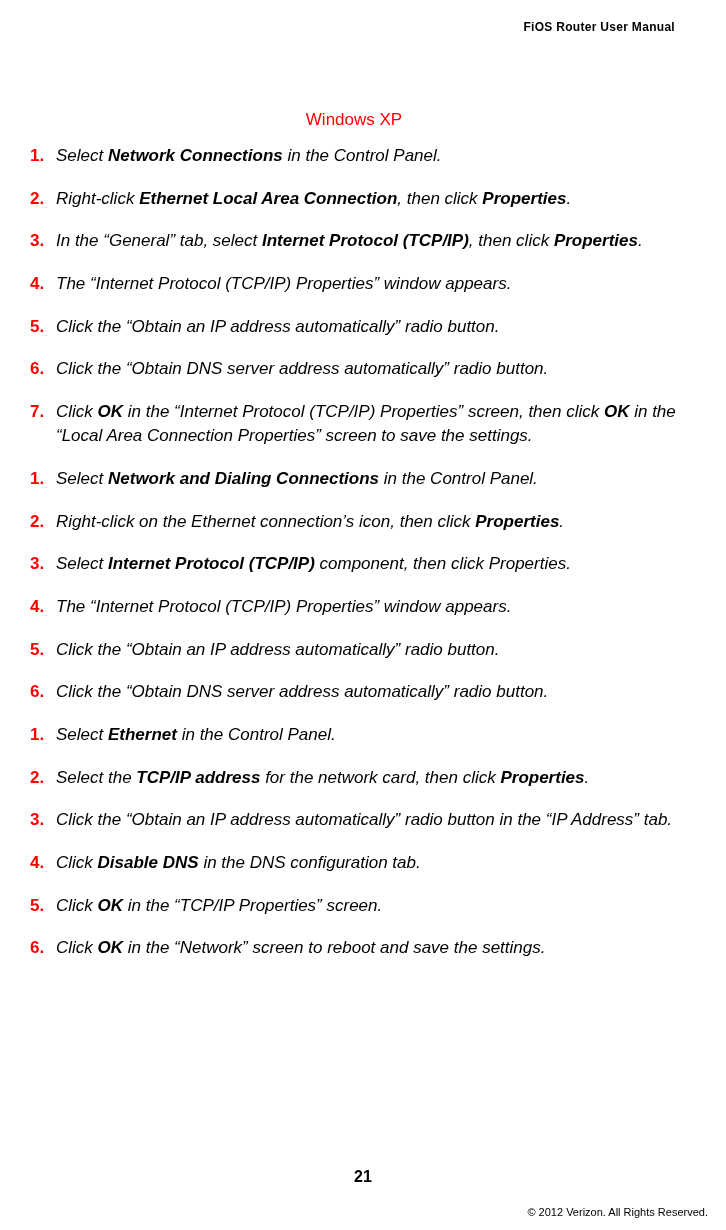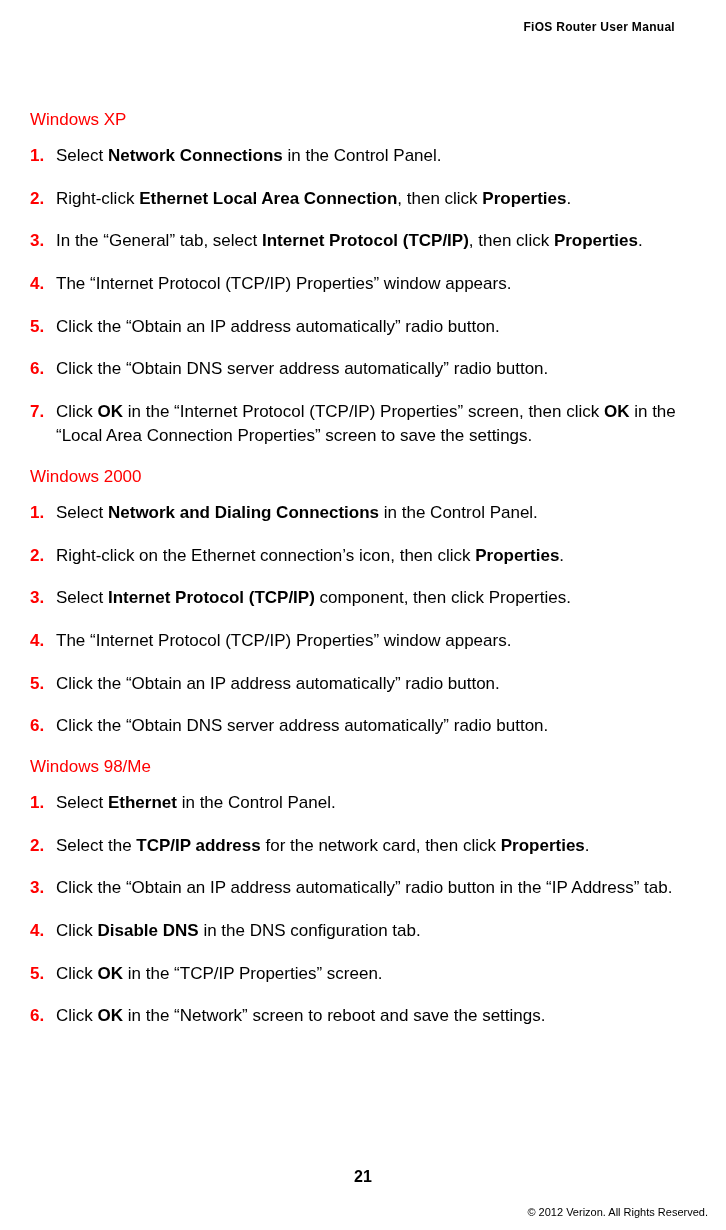--- a/index.html
+++ b/index.html
@@ -22,20 +22,21 @@
     margin-top: 0;
     margin-bottom: 76px;
     padding-right: 3px;
   }
   .section-heading {
     color: #ff0000;
     font-size: 17px;
     font-weight: 400;
     margin-bottom: 14px;
     margin-top: 16px;
+    text-align: center;
   }
   ol.steps {
     list-style: none;
     margin-bottom: 6px;
   }
   ol.steps li {
     display: flex;
     align-items: flex-start;
     margin-bottom: 18px;
     font-size: 17px;
@@ -43,20 +44,21 @@
   }
   ol.steps li .num {
     color: #ff0000;
     font-weight: 700;
     min-width: 26px;
     flex-shrink: 0;
     font-size: 17px;
   }
   ol.steps li .body {
     flex: 1;
+    font-style: italic;
   }
   ol.steps li .body b,
   ol.steps li .body strong { font-weight: 700; }
   .page-number {
     position: absolute;
     bottom: 44px;
     left: 0;
     width: 726px;
     text-align: center;
     font-weight: 700;
@@ -103,21 +105,20 @@
           <span class="body">Click the “Obtain DNS server address automatically” radio button.</span>
         </li>
       <li>
           <span class="num">7.</span>
           <span class="body">Click <b>OK</b> in the “Internet Protocol (TCP/IP) Properties” screen, then click <b>OK</b> in the “Local Area Connection Properties” screen to save the settings.</span>
         </li>
     </ol>
   </div>
 
   <div>
-    <div class="section-heading">Windows 2000</div>
     <ol class="steps">
       <li>
           <span class="num">1.</span>
           <span class="body">Select <b>Network and Dialing Connections</b> in the Control Panel.</span>
         </li>
       <li>
           <span class="num">2.</span>
           <span class="body">Right-click on the Ethernet connection’s icon, then click <b>Properties</b>.</span>
         </li>
       <li>
@@ -133,21 +134,20 @@
           <span class="body">Click the “Obtain an IP address automatically” radio button.</span>
         </li>
       <li>
           <span class="num">6.</span>
           <span class="body">Click the “Obtain DNS server address automatically” radio button.</span>
         </li>
     </ol>
   </div>
 
   <div>
-    <div class="section-heading">Windows 98/Me</div>
     <ol class="steps">
       <li>
           <span class="num">1.</span>
           <span class="body">Select <b>Ethernet</b> in the Control Panel.</span>
         </li>
       <li>
           <span class="num">2.</span>
           <span class="body">Select the <b>TCP/IP address</b> for the network card, then click <b>Properties</b>.</span>
         </li>
       <li>

